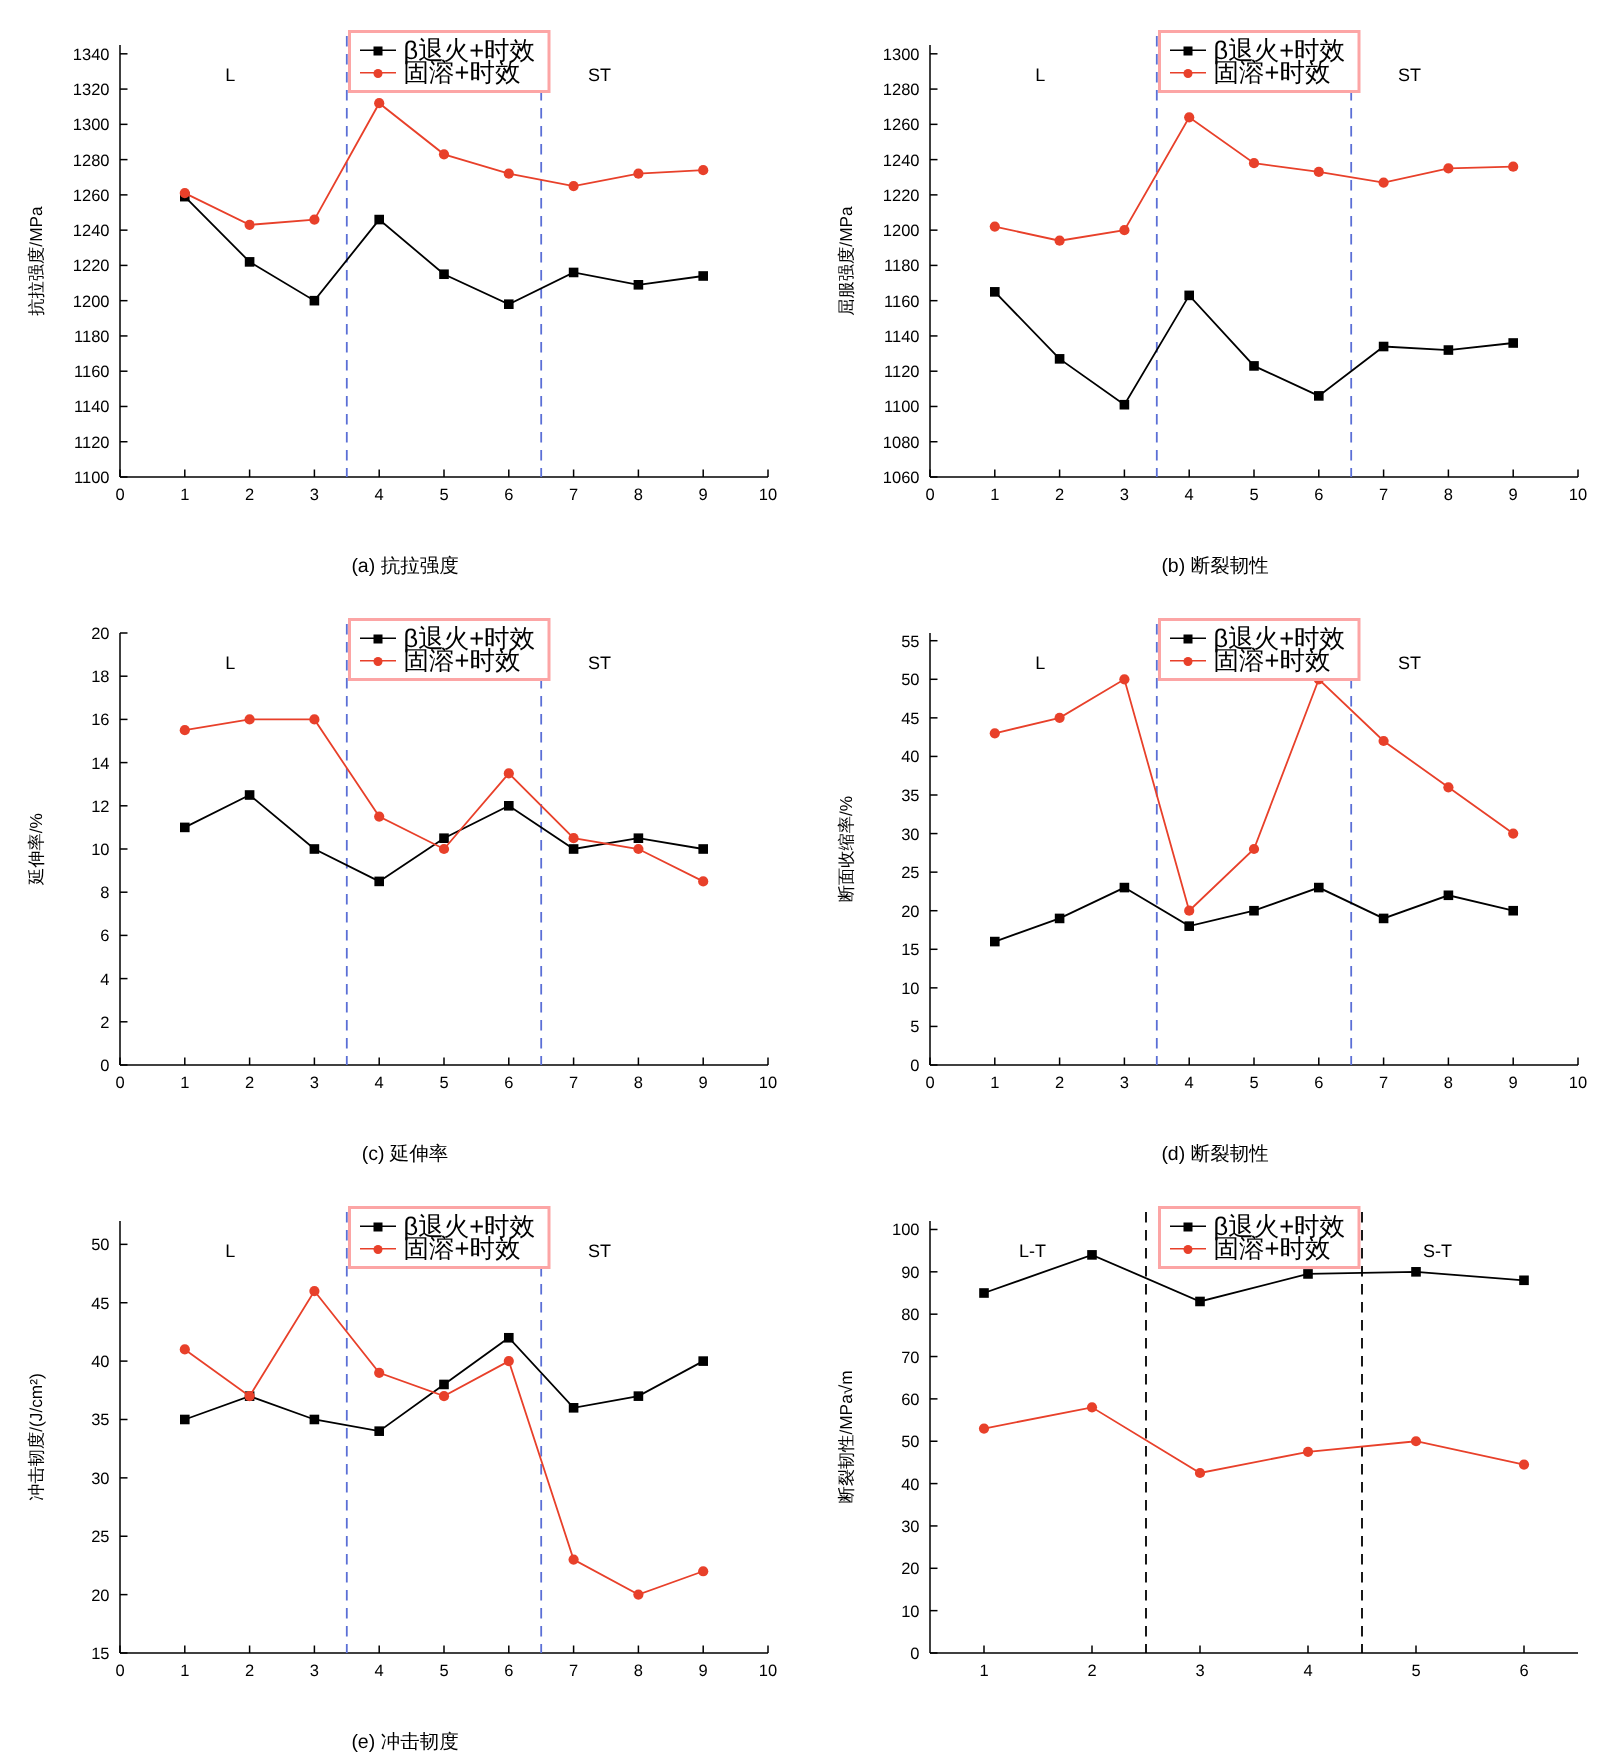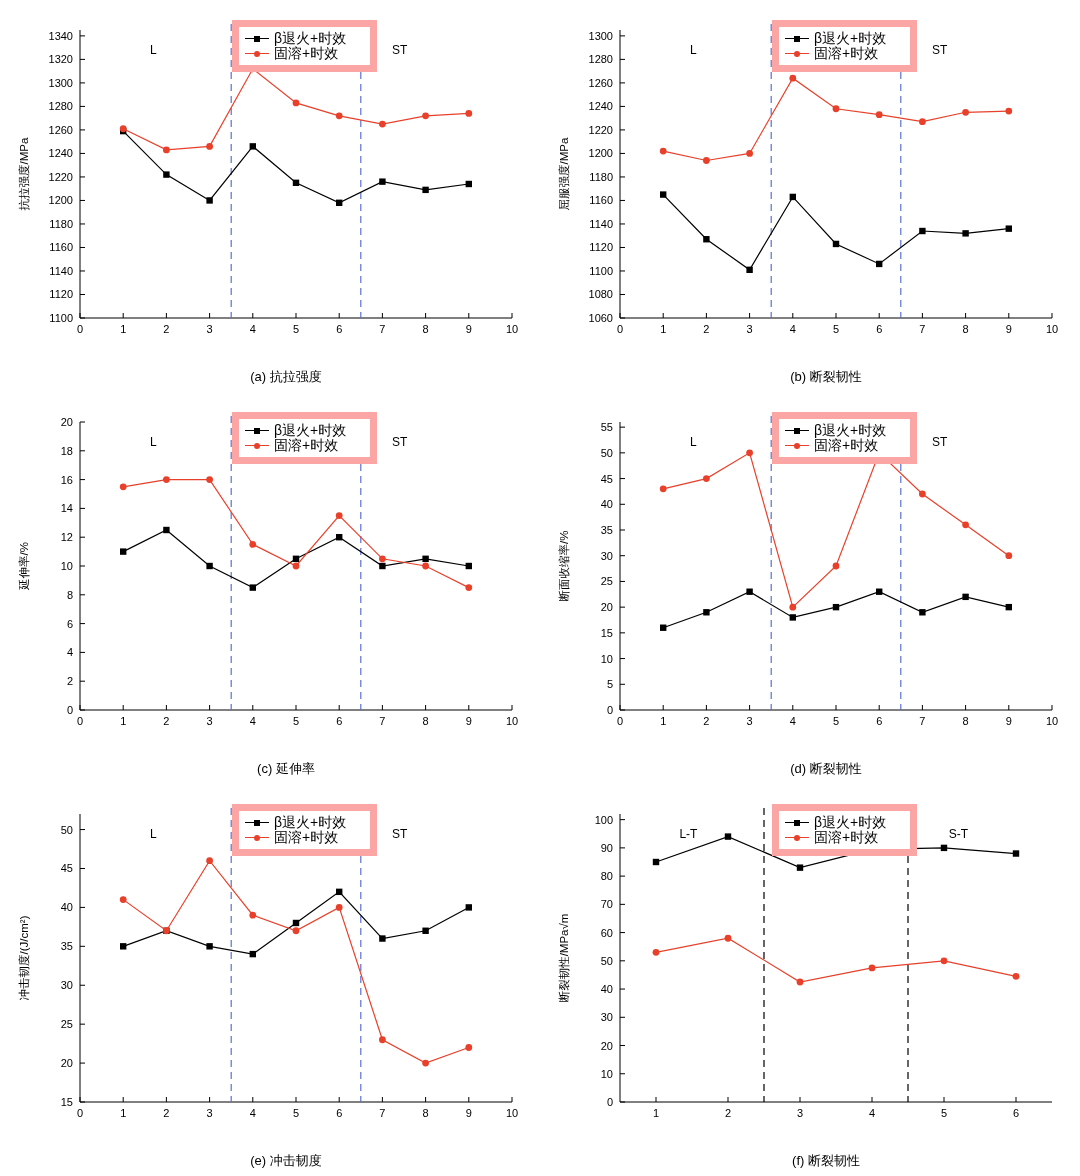--- a/index.html
+++ b/index.html
@@ -1,22 +1,22 @@
 <!DOCTYPE html>
 <html><head>
 <meta charset="utf-8">
 <style>
   html,body{margin:0;padding:0;background:#ffffff;}
   body{width:1080px;height:1176px;font-family:"Liberation Sans",sans-serif;color:#000;}
   .grid{display:grid;grid-template-columns:540px 540px;grid-template-rows:392px 392px 392px;width:1080px;height:1176px;}
   .panel{position:relative;width:540px;height:392px;box-sizing:border-box;}
   .plot-wrap{position:absolute;left:0;top:0;width:540px;height:392px;}
   svg{display:block;}
-  .cap{position:absolute;bottom:6px;left:16px;width:540px;text-align:center;font-size:13px;}
-  .legend{position:absolute;border:7px solid #fca5a5;background:#fff;font-size:14px;padding:4px 24px 4px 6px;line-height:15px;}
+  .cap{position:absolute;bottom:6px;left:0;width:540px;text-align:center;font-size:13px;}
+  .legend{position:absolute;border:2px solid #fca5a5;background:#fff;font-size:17px;padding:4px 8px 4px 6px;line-height:15px;}
   .legend div{white-space:nowrap;display:flex;align-items:center;}
   .lgline{display:inline-block;width:24px;height:0;border-top:1px solid #000;position:relative;margin-right:5px;}
   .lgline.red{border-top-color:#e8402a;}
   .lgmark{position:absolute;left:9px;top:-3px;width:6px;height:6px;background:#000;}
   .lgmark.red{background:#e8402a;border-radius:50%;}
   text{font-family:"Liberation Sans",sans-serif;}
 </style>
 </head>
 <body>
 
@@ -564,16 +564,15 @@
           </span>
           <span>β退火+时效</span>
         </div>
       <div>
           <span class="lgline red">
             <i class="lgmark red"></i>
           </span>
           <span>固溶+时效</span>
         </div>
     </div>
-    <div class="cap">(f) 断裂韧性</div>
   </div>
 
 </div>
 
 </body></html>

